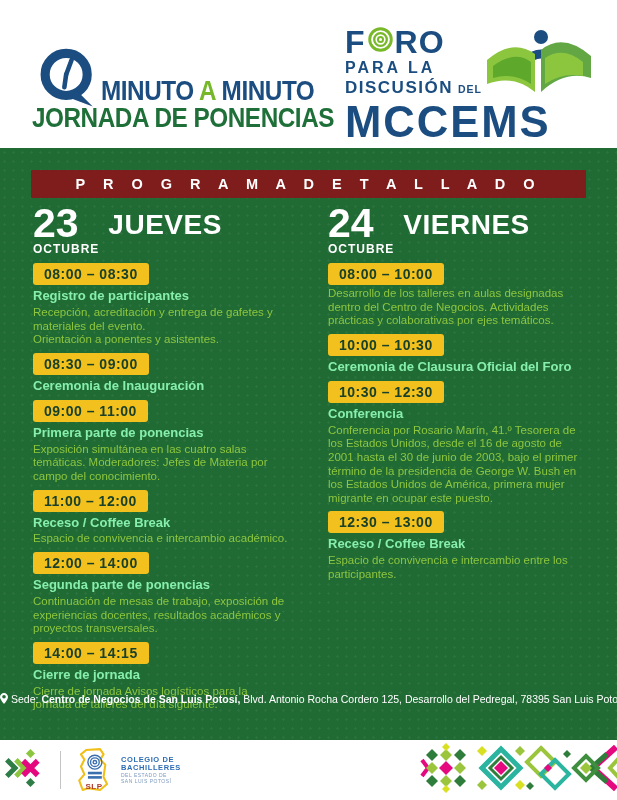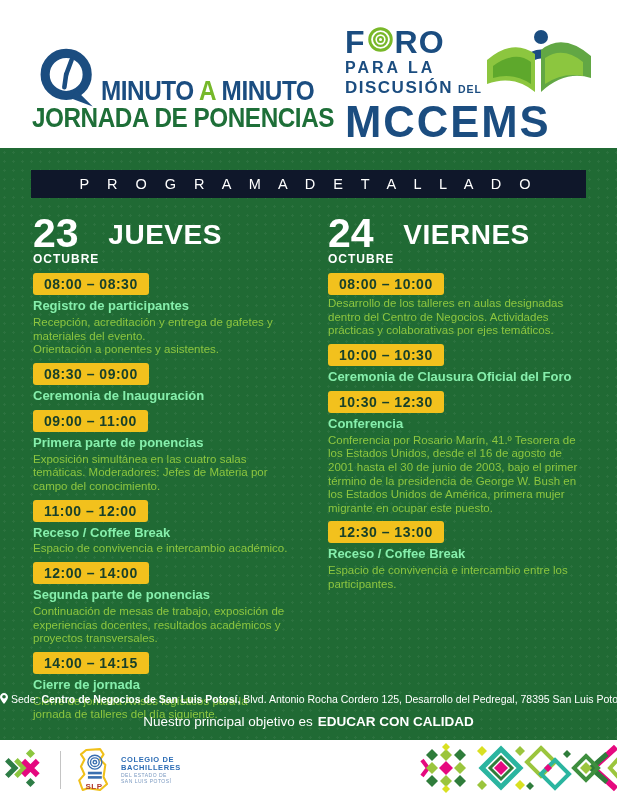--- a/index.html
+++ b/index.html
@@ -22,24 +22,24 @@
   .discusion-row .del{font-size:10.5px;letter-spacing:1px;margin-left:5px;}
   .acronym{font-size:45px;font-weight:800;letter-spacing:2px;line-height:1;margin-top:1px;transform:scaleX(.97);transform-origin:left;}
   .dates-row{margin-top:3px;font-size:12.5px;font-weight:800;text-align:right;white-space:nowrap;}
   .dates-row .dh{color:#1b4d80;}
   .dates-row .dr{color:#2e7d46;margin-left:4px;}
   
   .green-panel{position:absolute;top:148px;left:0;width:617px;height:592px;background:#206a34;}
   .green-panel::before{content:"";position:absolute;inset:0;
     background-image:radial-gradient(rgba(255,255,255,.055) 1.2px,transparent 1.4px);
     background-size:9px 9px;pointer-events:none;}
-  .band{position:relative;margin:22px 31px 0;height:28px;background:#0f172a;
+  .band{position:relative;margin:22px 31px 0;height:28px;background:#7f1d1d;
     display:flex;align-items:center;justify-content:center;
-    color:#fff;font-weight:400;font-size:14.5px;letter-spacing:7px;}
-  .columns{position:relative;display:flex;gap:39px;padding:16px 33px 0;}
+    color:#fff;font-weight:700;font-size:14.5px;letter-spacing:7px;}
+  .columns{position:relative;display:flex;gap:39px;padding:6px 33px 0;}
   .col{width:261px;}
   .day-header{display:flex;align-items:flex-start;color:#fff;margin-bottom:8px;}
   .day-num{display:flex;flex-direction:column;line-height:.95;}
   .day-number{font-size:41px;font-weight:800;}
   .day-month{font-size:12px;font-weight:800;letter-spacing:1px;margin-top:1px;}
   .day-name{font-size:28px;font-weight:800;margin:5px 0 0 9px;letter-spacing:.5px;}
   .slot{margin-bottom:6px;}
   .slot-time{display:inline-block;background:#f2c11d;color:#18402a;font-weight:800;
     font-size:14px;padding:3px 11px;border-radius:3px;letter-spacing:.5px;}
   .slot-title{color:#86efac;font-weight:800;font-size:13px;line-height:1.15;margin-top:4px;}
@@ -199,23 +199,20 @@
       </div>
     </div>
 
     <div class="sede-line">
       <span class="pin"><svg width="8" height="11" viewBox="0 0 8 11">
             <path d="M4 0 C6.2 0 8 1.8 8 4 C8 6.5 4 11 4 11 C4 11 0 6.5 0 4 C0 1.8 1.8 0 4 0 Z M4 5.6 A1.8 1.8 0 1 0 4 2 A1.8 1.8 0 0 0 4 5.6 Z" fill="#fff" fill-rule="evenodd"></path>
           </svg></span><span>Sede:</span>
       <span class="b">Centro de Negocios de San Luis Potosí,</span>
       <span>Blvd. Antonio Rocha Cordero 125, Desarrollo del Pedregal, 78395 San Luis Potosí, S.L.P.</span>
     </div>
-    <div class="tagline">
-      <span>Nuestro principal objetivo es</span><span class="b">EDUCAR CON CALIDAD</span>
-    </div>
   </div>
 
   <div class="footer">
     <span class="potosi-mark">
       <svg width="40" height="42" viewBox="0 0 44 46">
         <path d="M2 14 L11 23 L2 32" stroke="#2e7d46" stroke-width="5.5" fill="none"></path>
         <path d="M12 14 L21 23 L12 32" stroke="#8cc63f" stroke-width="5.5" fill="none"></path>
         <path d="M20 15 L36 31 M36 15 L20 31" stroke="#e5097f" stroke-width="6"></path>
         <path d="M28 2 l5 5 l-5 5 l-5 -5 z" fill="#8cc63f"></path>
         <path d="M28 34 l5 5 l-5 5 l-5 -5 z" fill="#2e7d46"></path>

